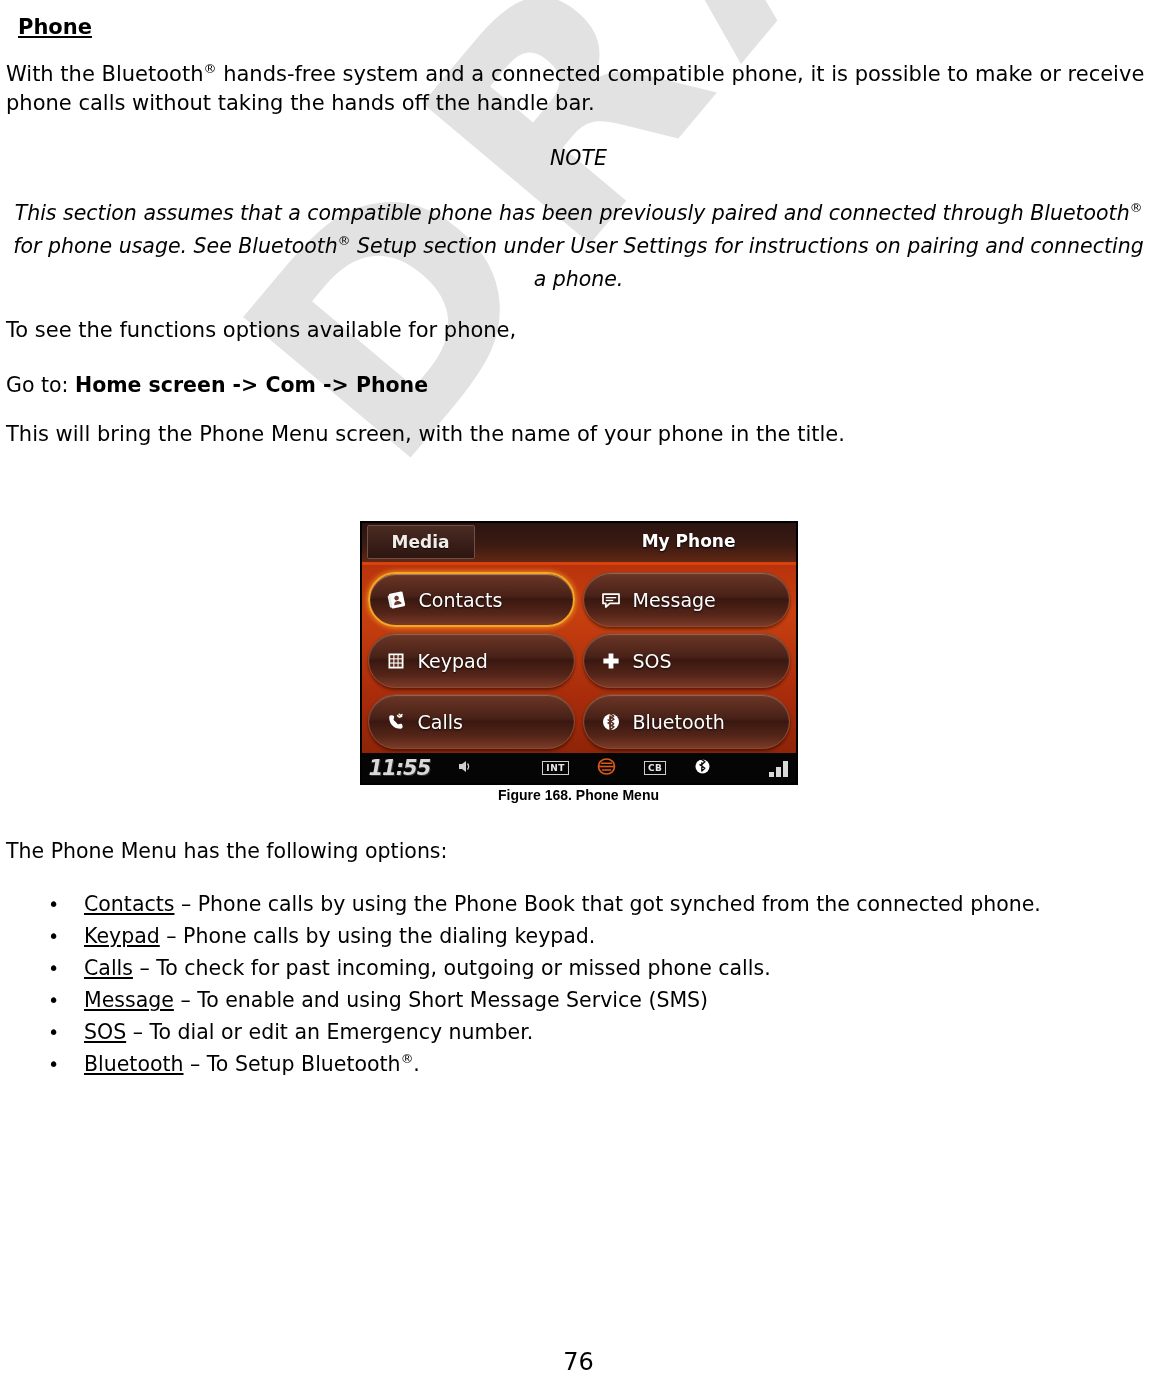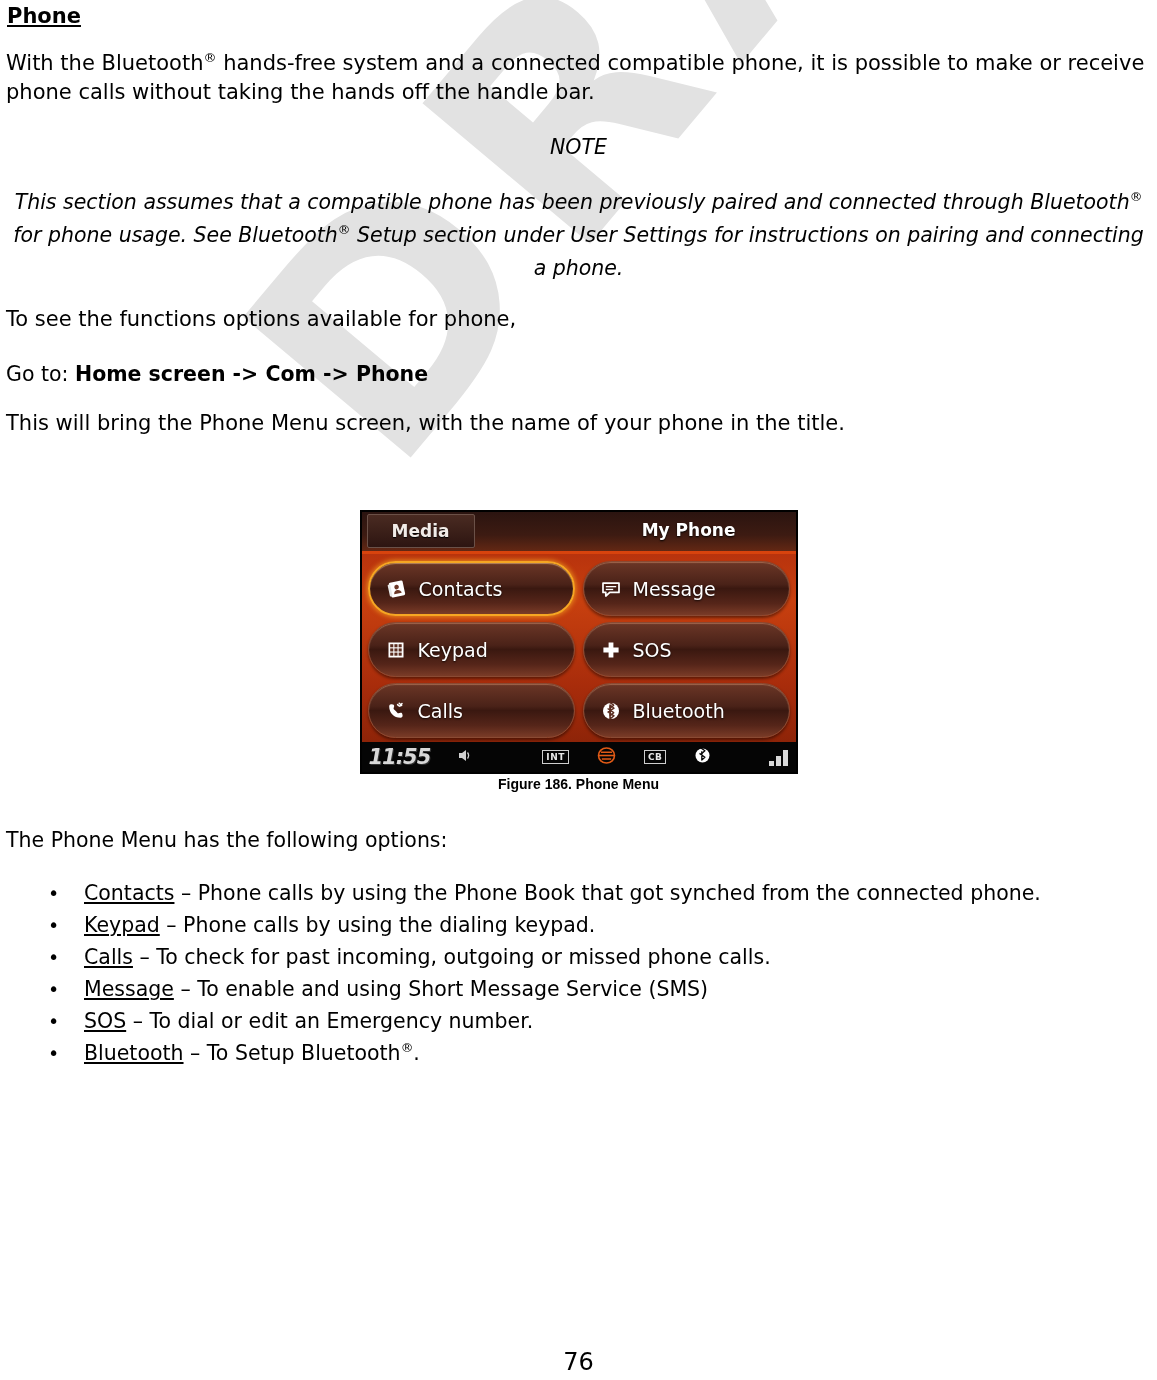--- a/index.html
+++ b/index.html
@@ -47,21 +47,21 @@
   #page {
     position: relative;
     z-index: 2;
     padding: 0 6px;
   }
 
   .heading {
     font-size: 21px;
     line-height: 26px;
     text-decoration: underline;
-    margin: 1px;
+    margin: 12px;
     padding-top: 2px;
   }
 
   p.body-text {
     font-size: 21px;
     line-height: 29px;
     margin: 20px 0 0 0;
   }
 
   p.note-title {
@@ -443,21 +443,21 @@
         </div>
         <div class="signal">
           <i style="height:5px"></i>
           <i style="height:10px"></i>
           <i style="height:16px"></i>
         </div>
       </div>
 
     </div>
 
-    <div class="fig-caption">Figure 186. Phone Menu</div>
+    <div class="fig-caption">Figure 168. Phone Menu</div>
   </div>
 
   <p class="options-intro">The Phone Menu has the following options:</p>
 
   <ul class="opt-list">
     <li><span class="term">Contacts</span><span> – Phone calls by using the Phone Book that got synched from the connected phone.</span></li>
     <li><span class="term">Keypad</span><span> – Phone calls by using the dialing keypad.</span></li>
     <li><span class="term">Calls</span><span> – To check for past incoming, outgoing or missed phone calls.</span></li>
     <li><span class="term">Message</span><span> – To enable and using Short Message Service (SMS)</span></li>
     <li><span class="term">SOS</span><span> – To dial or edit an Emergency number.</span></li>

